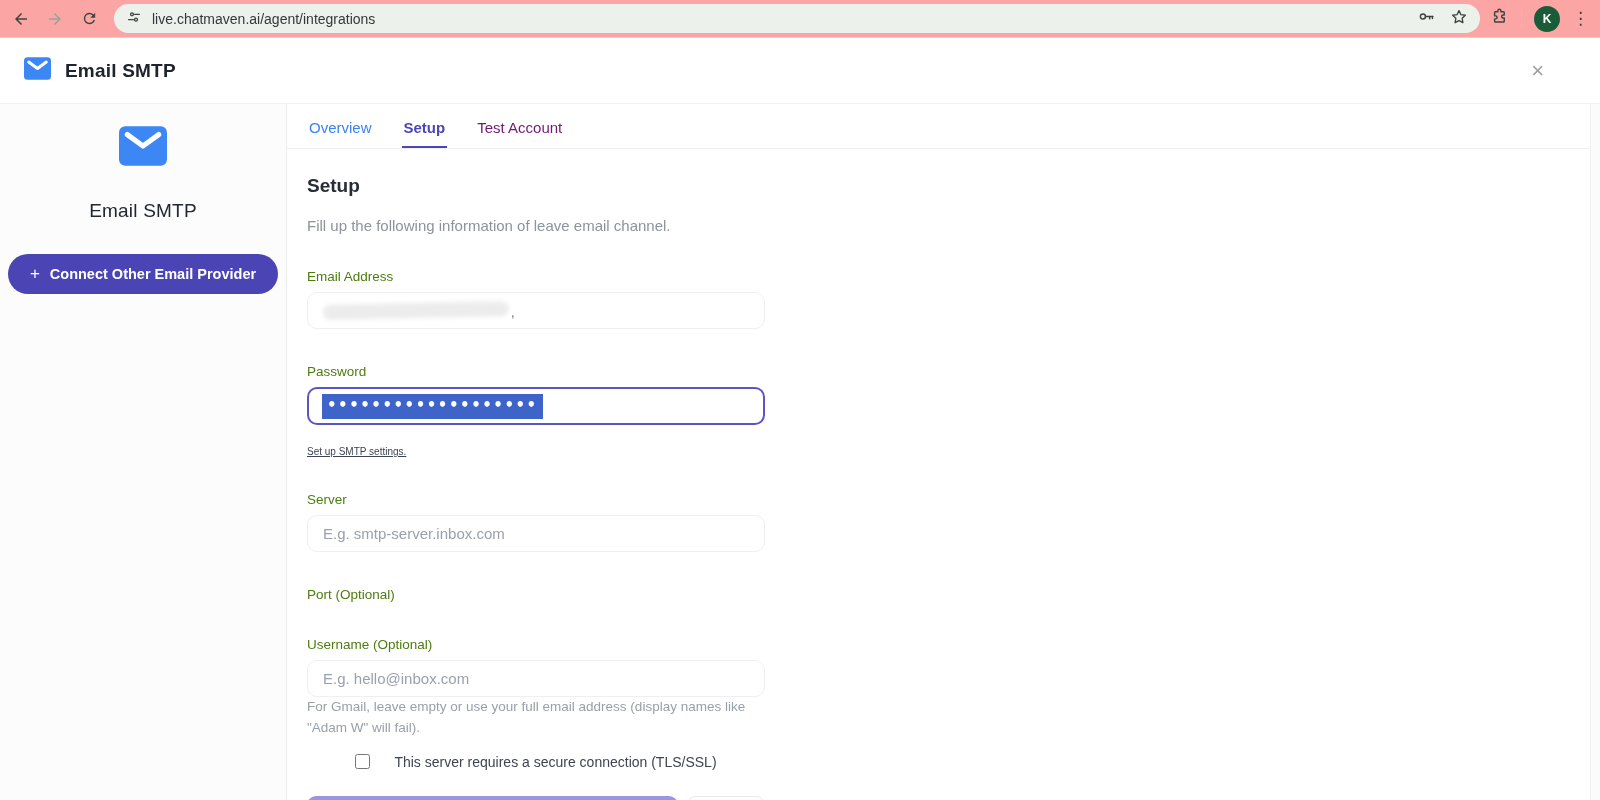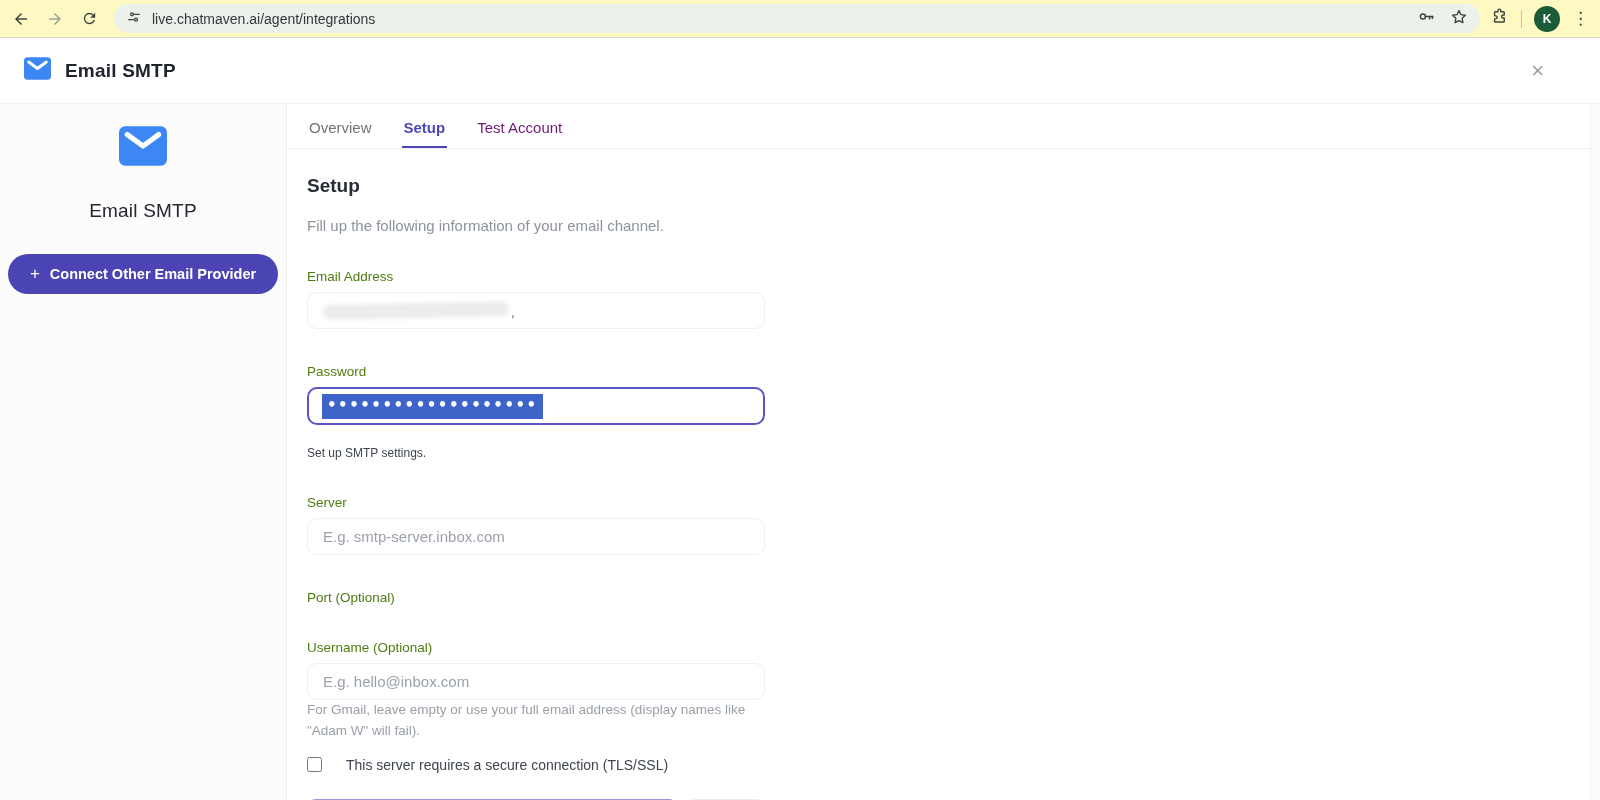--- a/index.html
+++ b/index.html
@@ -1,21 +1,21 @@
 <!DOCTYPE html>
 <html><head>
 <meta charset="utf-8">
 <style>
   * { margin:0; padding:0; box-sizing:border-box; }
   html,body { width:1600px; height:800px; overflow:hidden; background:#fff;
     font-family:"Liberation Sans","DejaVu Sans",sans-serif; }
 
   
   .chrome { position:absolute; top:0; left:0; width:1600px; height:38px;
-    background:#fef9c3; display:flex; align-items:center; border-bottom:1px solid #d3dad2; }
+    background:#fca5a5; display:flex; align-items:center; border-bottom:1px solid #d3dad2; }
   .nav-btn { width:34px; height:34px; display:flex; align-items:center; justify-content:center;
     border-radius:50%; cursor:pointer; flex:0 0 auto; }
   .nav-btn svg { display:block; }
   .chrome .spacer-s { width:4px; }
   .url-pill { height:29px; flex:1 1 auto; margin:0 10px 0 8px; background:#edf1ec;
     border-radius:15px; display:flex; align-items:center; padding:0 12px; min-width:0; }
   .url-text { font-size:14px; color:#34383a; margin-left:10px; white-space:nowrap;
     overflow:hidden; flex:1 1 auto; }
   .pill-icons { display:flex; align-items:center; gap:14px; margin-left:10px; }
   .toolbar-right { display:flex; align-items:center; gap:12px; padding-right:12px; flex:0 0 auto; }
@@ -37,43 +37,43 @@
   .sidebar .big-mail { margin-top:0; }
   .sidebar .app-name { margin-top:30px; font-size:19px; color:#23272f; letter-spacing:.2px; }
   .connect-btn { margin-top:32px; background:#4b44b5; color:#fff; border:none; cursor:pointer;
     border-radius:21px; height:40px; padding:0 22px; font-size:14.5px; font-weight:700;
     display:flex; align-items:center; gap:10px; font-family:inherit; }
   .connect-btn .plus { font-size:17px; font-weight:400; }
 
   .content { flex:1 1 auto; height:100%; overflow:hidden; position:relative; }
   .tabbar { height:45px; border-bottom:1px solid #eef0f2; display:flex; align-items:flex-end;
     gap:28px; padding:0 0 0 20px; }
-  .tab { font-size:15px; padding:10px 2px 12px; cursor:pointer; color:#737373; }
+  .tab { font-size:15px; padding:10px 2px 12px; cursor:pointer; color:#3b82f6; }
   .tab.t2 { color:#701a75; }
   .tab.active { color:#4c46b6; font-weight:600; border-bottom:2px solid #4c46b6; padding-bottom:10px; }
 
   
   .form-wrap { padding:26px 0 0 20px; width:478px; }
   .form-title { font-size:19px; font-weight:600; color:#272c36; }
   .form-desc { margin-top:20px; font-size:15px; color:#8d939c; }
   .f-label { margin-top:35px; font-size:13.5px; color:#4d7c0f; }
   .f-input { margin-top:8px; width:458px; height:37px; border:1px solid #edeff2; border-radius:10px;
     background:#fff; padding:0 15px; font-size:15px; color:#333; font-family:inherit; outline:none; }
   .f-input::placeholder { color:#9aa1ab; opacity:1; }
   .pw-box { margin-top:8px; width:458px; height:38px; border:2px solid #5a54c4; border-radius:10px;
     background:#fff; display:flex; align-items:center; padding:0 13px; cursor:text; }
   .pw-selection { background:#3e63c9; color:#fff; font-size:15px; font-weight:bold;
     letter-spacing:1.5px; padding:4px 5px 6px; line-height:1; font-family:"DejaVu Sans",sans-serif; }
   .redacted-wrap { position:relative; height:37px; }
   .redacted-blob { position:absolute; left:15px; top:10px; width:186px; height:15px;
     background:#ececec; border-radius:8px; filter:blur(2px); transform:rotate(-1.2deg); }
   .redacted-tail { position:absolute; left:203px; top:12px; font-size:13px; color:#5a5f66; }
-  .smtp-note { margin-top:21px; font-size:12px; color:#3e4450; font-weight:500; }
+  .smtp-note { margin-top:21px; font-size:10px; color:#3e4450; font-weight:500;text-decoration:underline; }
   .help-text { font-size:13.5px; color:#9aa0a8; line-height:1.55; width:450px; }
-  .check-row { margin-top:15px; display:flex; align-items:center; gap:24px; }
+  .check-row { margin-top:15px; display:flex; align-items:center; gap:24px;justify-content:center; }
   .check-row input { width:15px; height:15px; accent-color:#4b44b5; cursor:pointer; }
   .check-label { font-size:14px; color:#3e4450; }
   .btn-row { margin-top:26px; display:flex; align-items:center; gap:9px; }
   .save-btn { width:372px; height:38px; background:#9d95e2; border:none; border-radius:9px;
     color:#fff; font-size:15px; font-weight:700; cursor:pointer; font-family:inherit; }
   .cancel-btn { width:78px; height:38px; background:#fff; border:1px solid #e8eaed; border-radius:9px;
     color:#3c414b; font-size:15px; cursor:pointer; font-family:inherit; }
 
   .scroll-track { position:absolute; top:104px; right:0; width:10px; height:696px;
     background:#fbfbfb; border-left:1px solid #f0f0f0; }
@@ -171,21 +171,21 @@
 
   <div class="content">
     <div class="tabbar">
       <div class="tab">Overview</div>
       <div class="tab active">Setup</div>
       <div class="tab t2">Test Account</div>
     </div>
 
     <div class="form-wrap">
       <div class="form-title">Setup</div>
-      <div class="form-desc">Fill up the following information of your email channel.</div>
+      <div class="form-desc">Fill up the following information of leave email channel.</div>
 
       <div class="f-label">Email Address</div>
       <div class="f-input redacted-wrap">
         <span class="redacted-blob"></span>
         <span class="redacted-tail">,</span>
       </div>
 
       <div class="f-label">Password</div>
       <div class="pw-box">
         <span class="pw-selection">•••••••••••••••••••</span>

